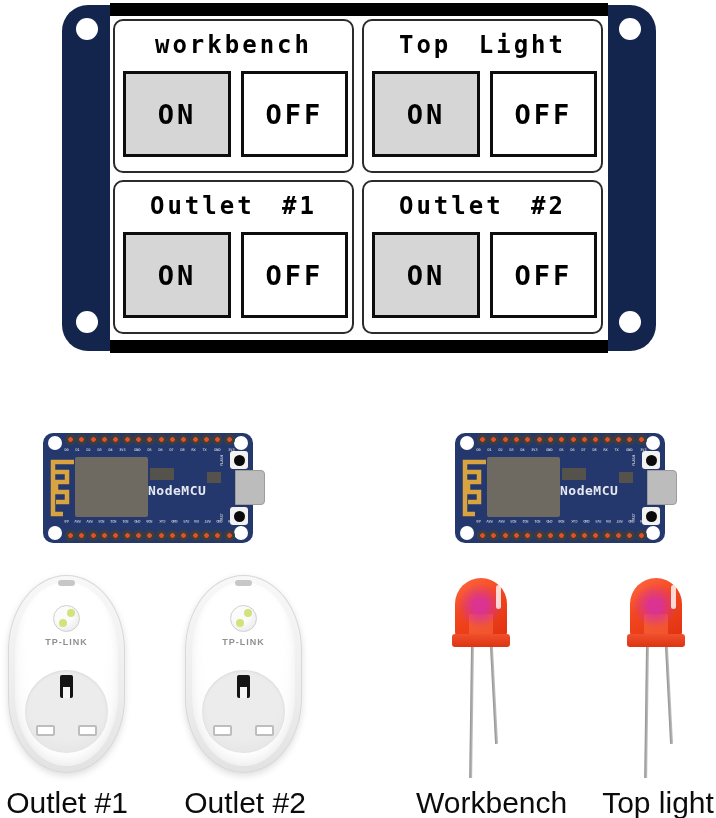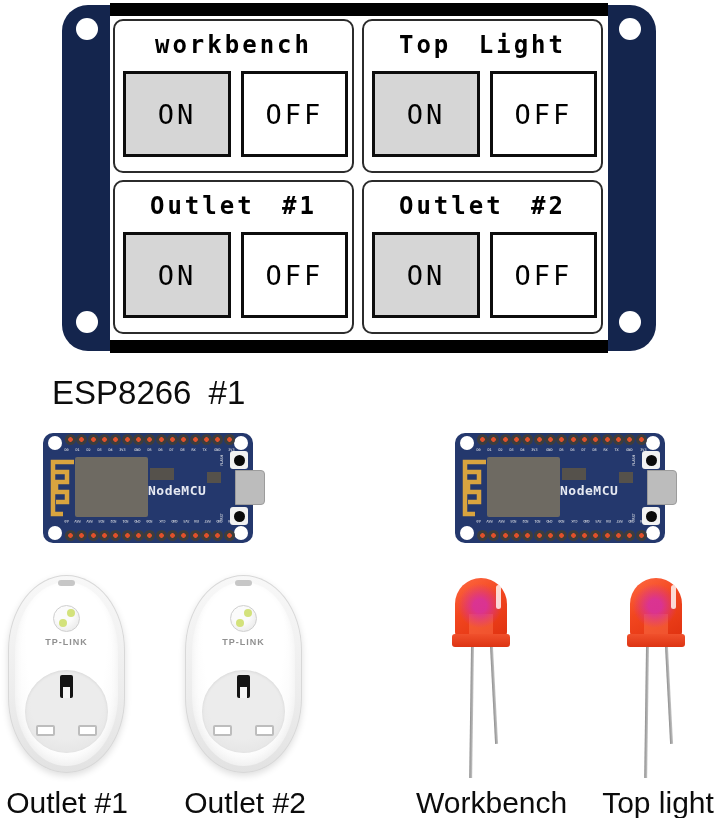--- a/index.html
+++ b/index.html
@@ -16,21 +16,21 @@
   .screen-bar{position:absolute;left:0;width:498px;height:13px;background:#000000;}
   .screen-bar.top{top:0;}
   .screen-bar.bottom{top:337px;}
   .tpanel{position:absolute;width:241px;height:154px;border:2px solid #2b2b2b;border-radius:10px;
           background:#ffffff;box-sizing:border-box;}
   .tpanel-title{position:absolute;left:0;top:10px;width:100%;text-align:center;
           font-family:"DejaVu Sans Mono",monospace;font-weight:bold;font-size:24px;
           letter-spacing:3px;word-spacing:10px;white-space:pre;color:#000;}
   .tbtn{position:absolute;top:50px;height:86px;border:3px solid #0d0d0d;box-sizing:border-box;
           display:flex;align-items:center;justify-content:center;
-          font-family:"DejaVu Sans Mono",monospace;font-weight:normal;font-size:27px;
+          font-family:"DejaVu Sans Mono",monospace;font-weight:bold;font-size:27px;
           letter-spacing:3px;color:#000;cursor:pointer;}
   .tbtn.on{left:8px;width:108px;background:#d6d6d6;}
   .tbtn.off{left:126px;width:107px;background:#ffffff;}
 
   
   .esp-label{position:absolute;font-size:33px;color:#0c0c0c;white-space:pre;word-spacing:8px;}
   .caption{position:absolute;font-size:30px;color:#0c0c0c;text-align:center;}
 
   
   .board{position:absolute;width:210px;height:110px;background:#24386d;border-radius:10px;}
@@ -134,21 +134,20 @@
         <div class="tbtn off">OFF</div>
       </div>
       <div class="tpanel" style="left:252px;top:177px;">
         <div class="tpanel-title">Outlet #2</div>
         <div class="tbtn on">ON</div>
         <div class="tbtn off">OFF</div>
       </div>
     </div>
   </div>
 
-  <div class="esp-label" style="left:52px;top:374px;">ESP8266 #1</div>
 
   <div class="board" style="left:43px;top:433px;">
     <div class="bhole" style="left:5px;top:3px;"></div>
     <div class="bhole" style="left:191px;top:3px;"></div>
     <div class="bhole" style="left:5px;top:93px;"></div>
     <div class="bhole" style="left:191px;top:93px;"></div>
     <div class="pinrow toprow">
         <span class="pin"></span>
         <span class="pin"></span>
         <span class="pin"></span>

